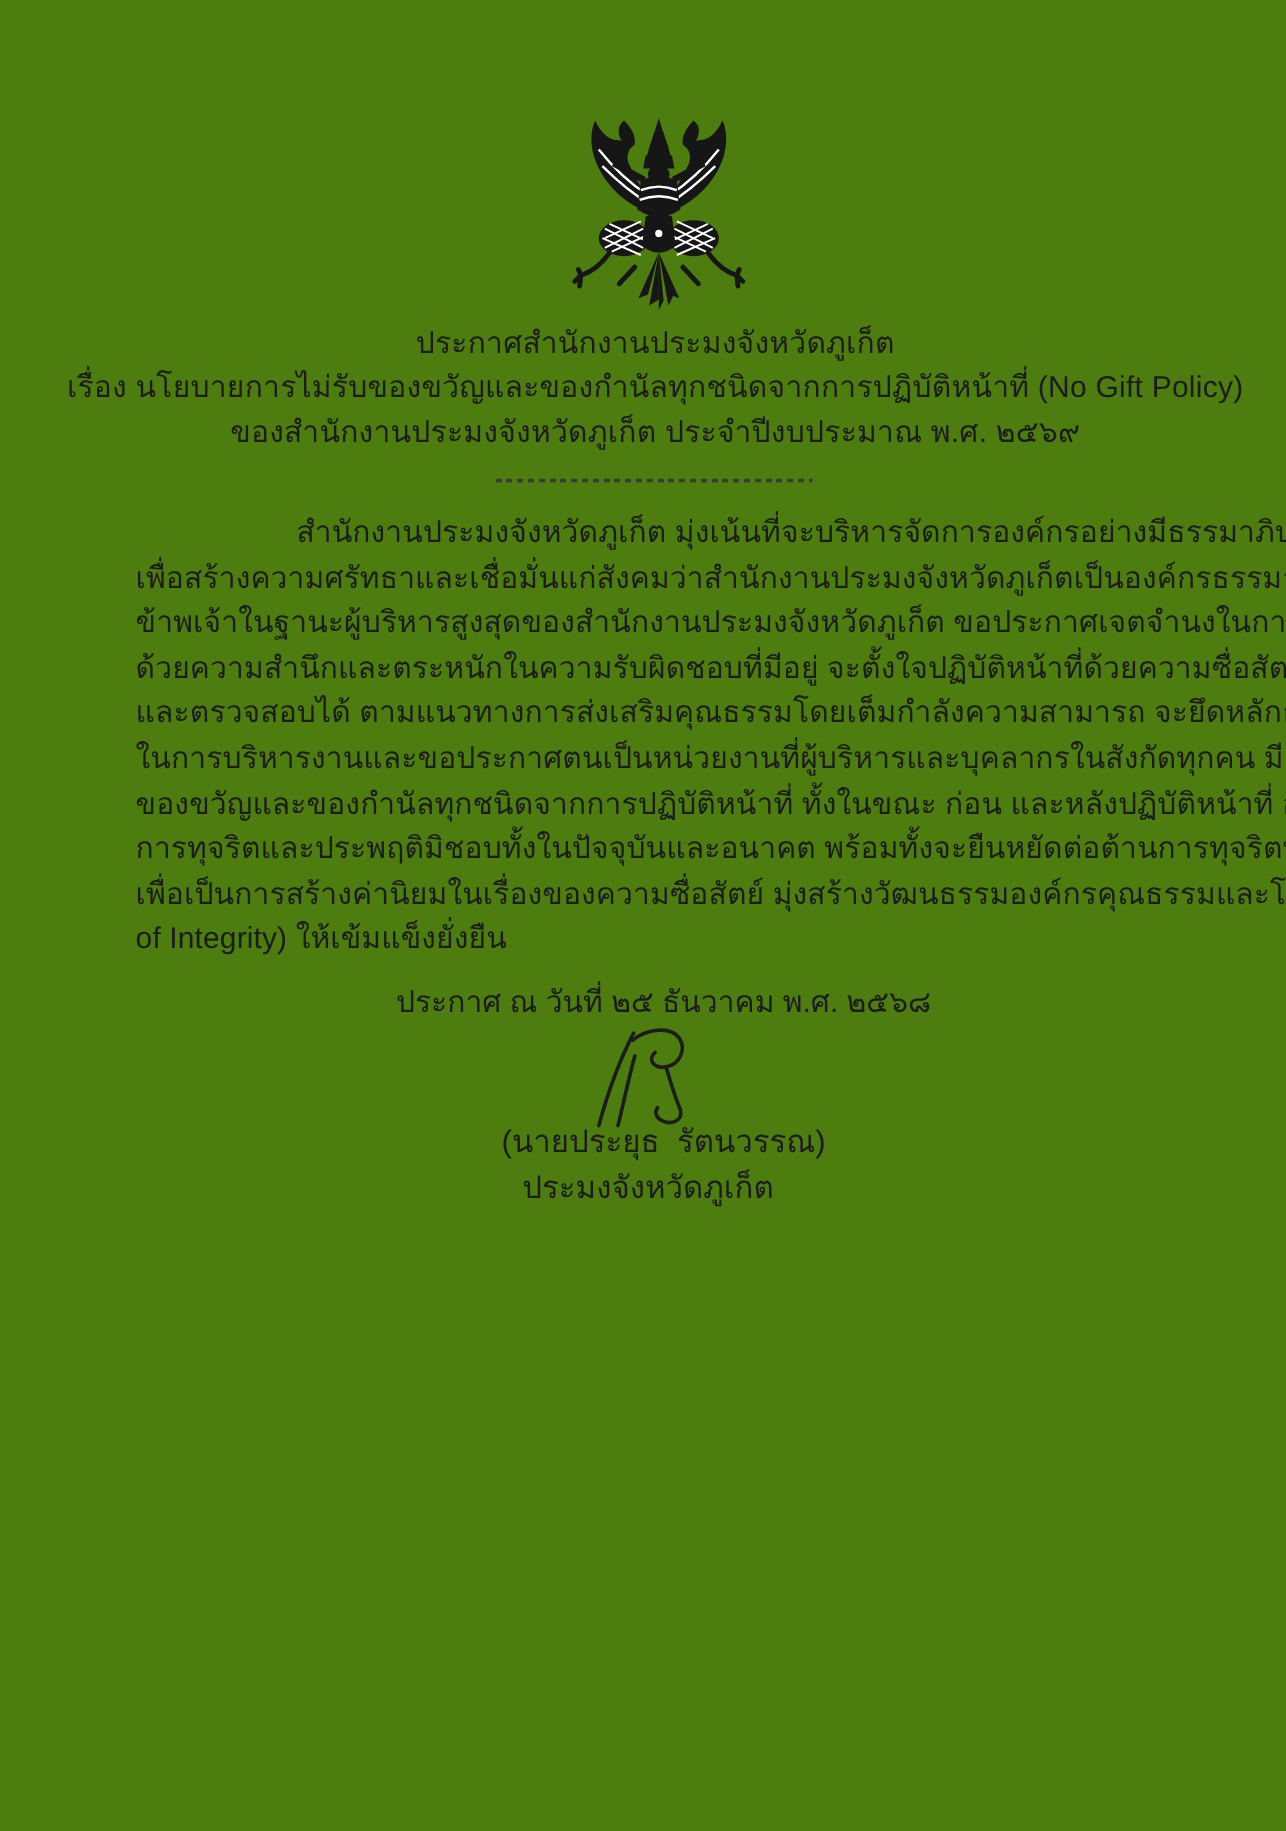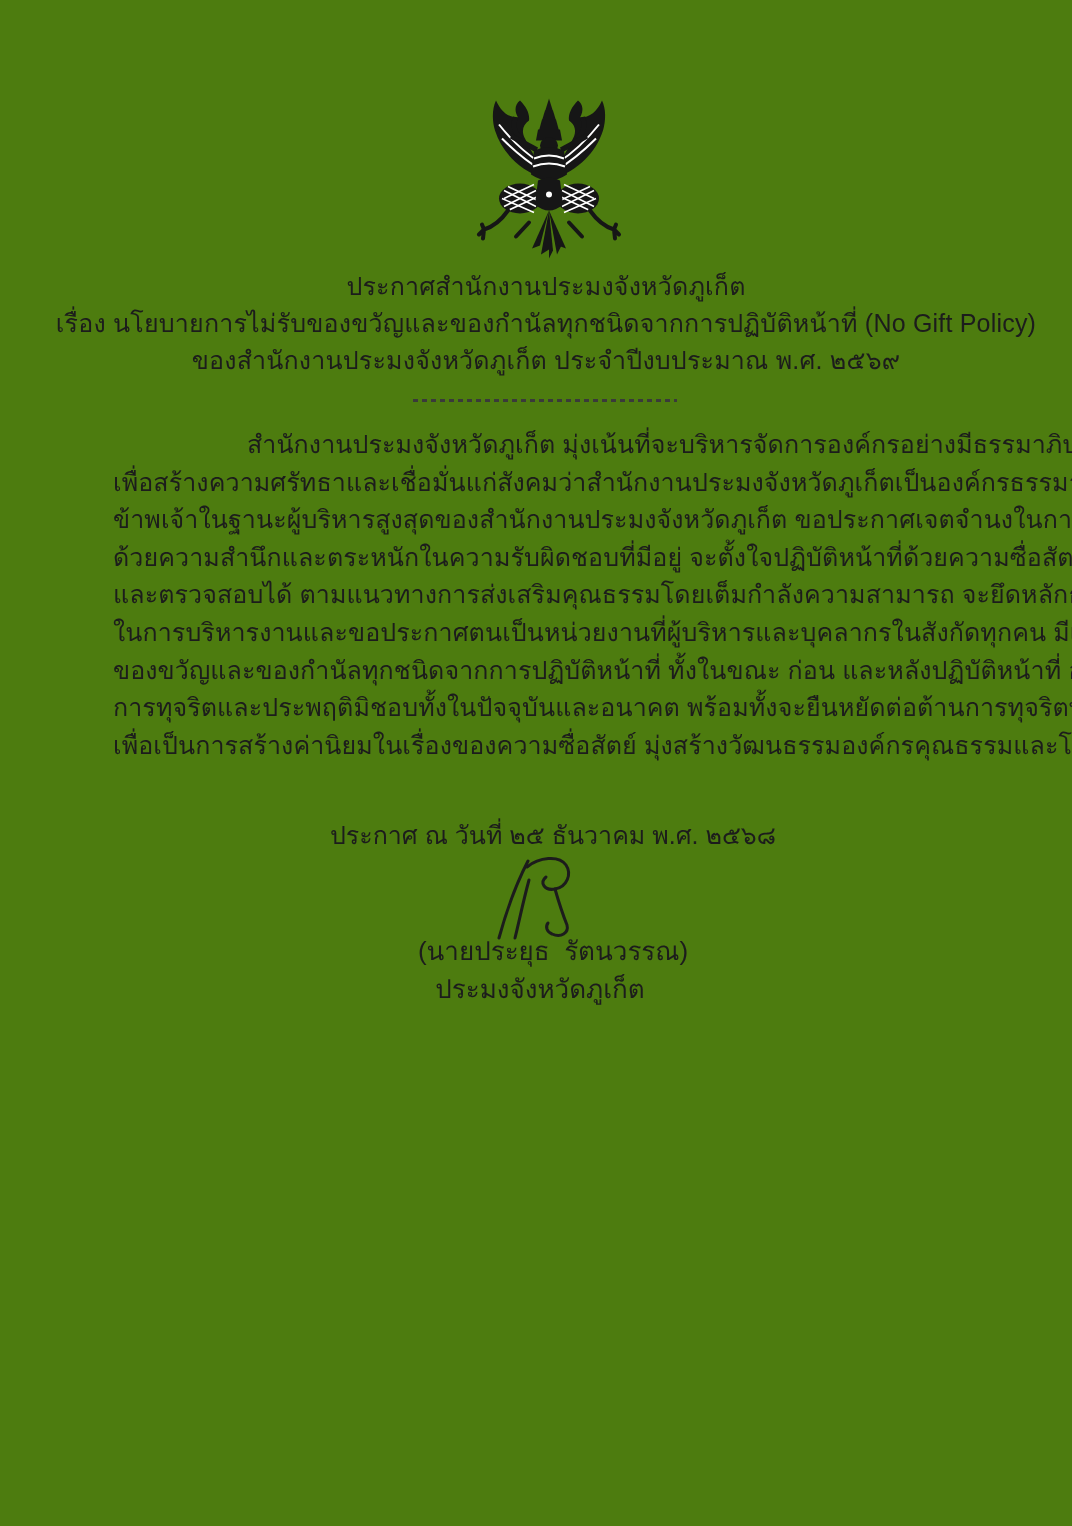--- a/index.html
+++ b/index.html
@@ -196,20 +196,21 @@
   <div class="body-block">
     <div class="body-line indent">สำนักงานประมงจังหวัดภูเก็ต มุ่งเน้นที่จะบริหารจัดการองค์กรอย่างมีธรรมาภิบาล</div>
     <div class="body-line">เพื่อสร้างความศรัทธาและเชื่อมั่นแก่สังคมว่าสำนักงานประมงจังหวัดภูเก็ตเป็นองค์กรธรรมาภิบาล</div>
     <div class="body-line">ข้าพเจ้าในฐานะผู้บริหารสูงสุดของสำนักงานประมงจังหวัดภูเก็ต ขอประกาศเจตจำนงในการปฏิบัติหน้าที่</div>
     <div class="body-line">ด้วยความสำนึกและตระหนักในความรับผิดชอบที่มีอยู่ จะตั้งใจปฏิบัติหน้าที่ด้วยความซื่อสัตย์สุจริต โปร่งใส</div>
     <div class="body-line">และตรวจสอบได้ ตามแนวทางการส่งเสริมคุณธรรมโดยเต็มกำลังความสามารถ จะยึดหลักธรรมาภิบาล</div>
     <div class="body-line">ในการบริหารงานและขอประกาศตนเป็นหน่วยงานที่ผู้บริหารและบุคลากรในสังกัดทุกคน มีเจตนารมณ์ที่จะไม่รับ</div>
     <div class="body-line">ของขวัญและของกำนัลทุกชนิดจากการปฏิบัติหน้าที่ ทั้งในขณะ ก่อน และหลังปฏิบัติหน้าที่ อันส่งผลให้เกิด</div>
     <div class="body-line">การทุจริตและประพฤติมิชอบทั้งในปัจจุบันและอนาคต พร้อมทั้งจะยืนหยัดต่อต้านการทุจริตทุกรูปแบบ</div>
     <div class="body-line">เพื่อเป็นการสร้างค่านิยมในเรื่องของความซื่อสัตย์ มุ่งสร้างวัฒนธรรมองค์กรคุณธรรมและโปร่งใส (Organization</div>
+    <div class="body-line">of Integrity) ให้เข้มแข็งยั่งยืน</div>
   </div>
 
   <div class="date-line">ประกาศ ณ วันที่ ๒๕ ธันวาคม พ.ศ. ๒๕๖๘</div>
 
   <div class="signature-wrap">
     <svg width="130" height="86" viewBox="0 0 130 86" xmlns="http://www.w3.org/2000/svg" aria-hidden="true">
       <g fill="none" stroke="#1c1c1c" stroke-width="3" stroke-linecap="round">
         <path d="M28,84 C34,62 44,32 57,7"></path>
         <path d="M44,84 C48,68 52,48 58,26"></path>
         <path d="M56,13 C68,3 88,1 95,11 C101,20 96,33 84,35 C74,37 68,29 75,23"></path>

